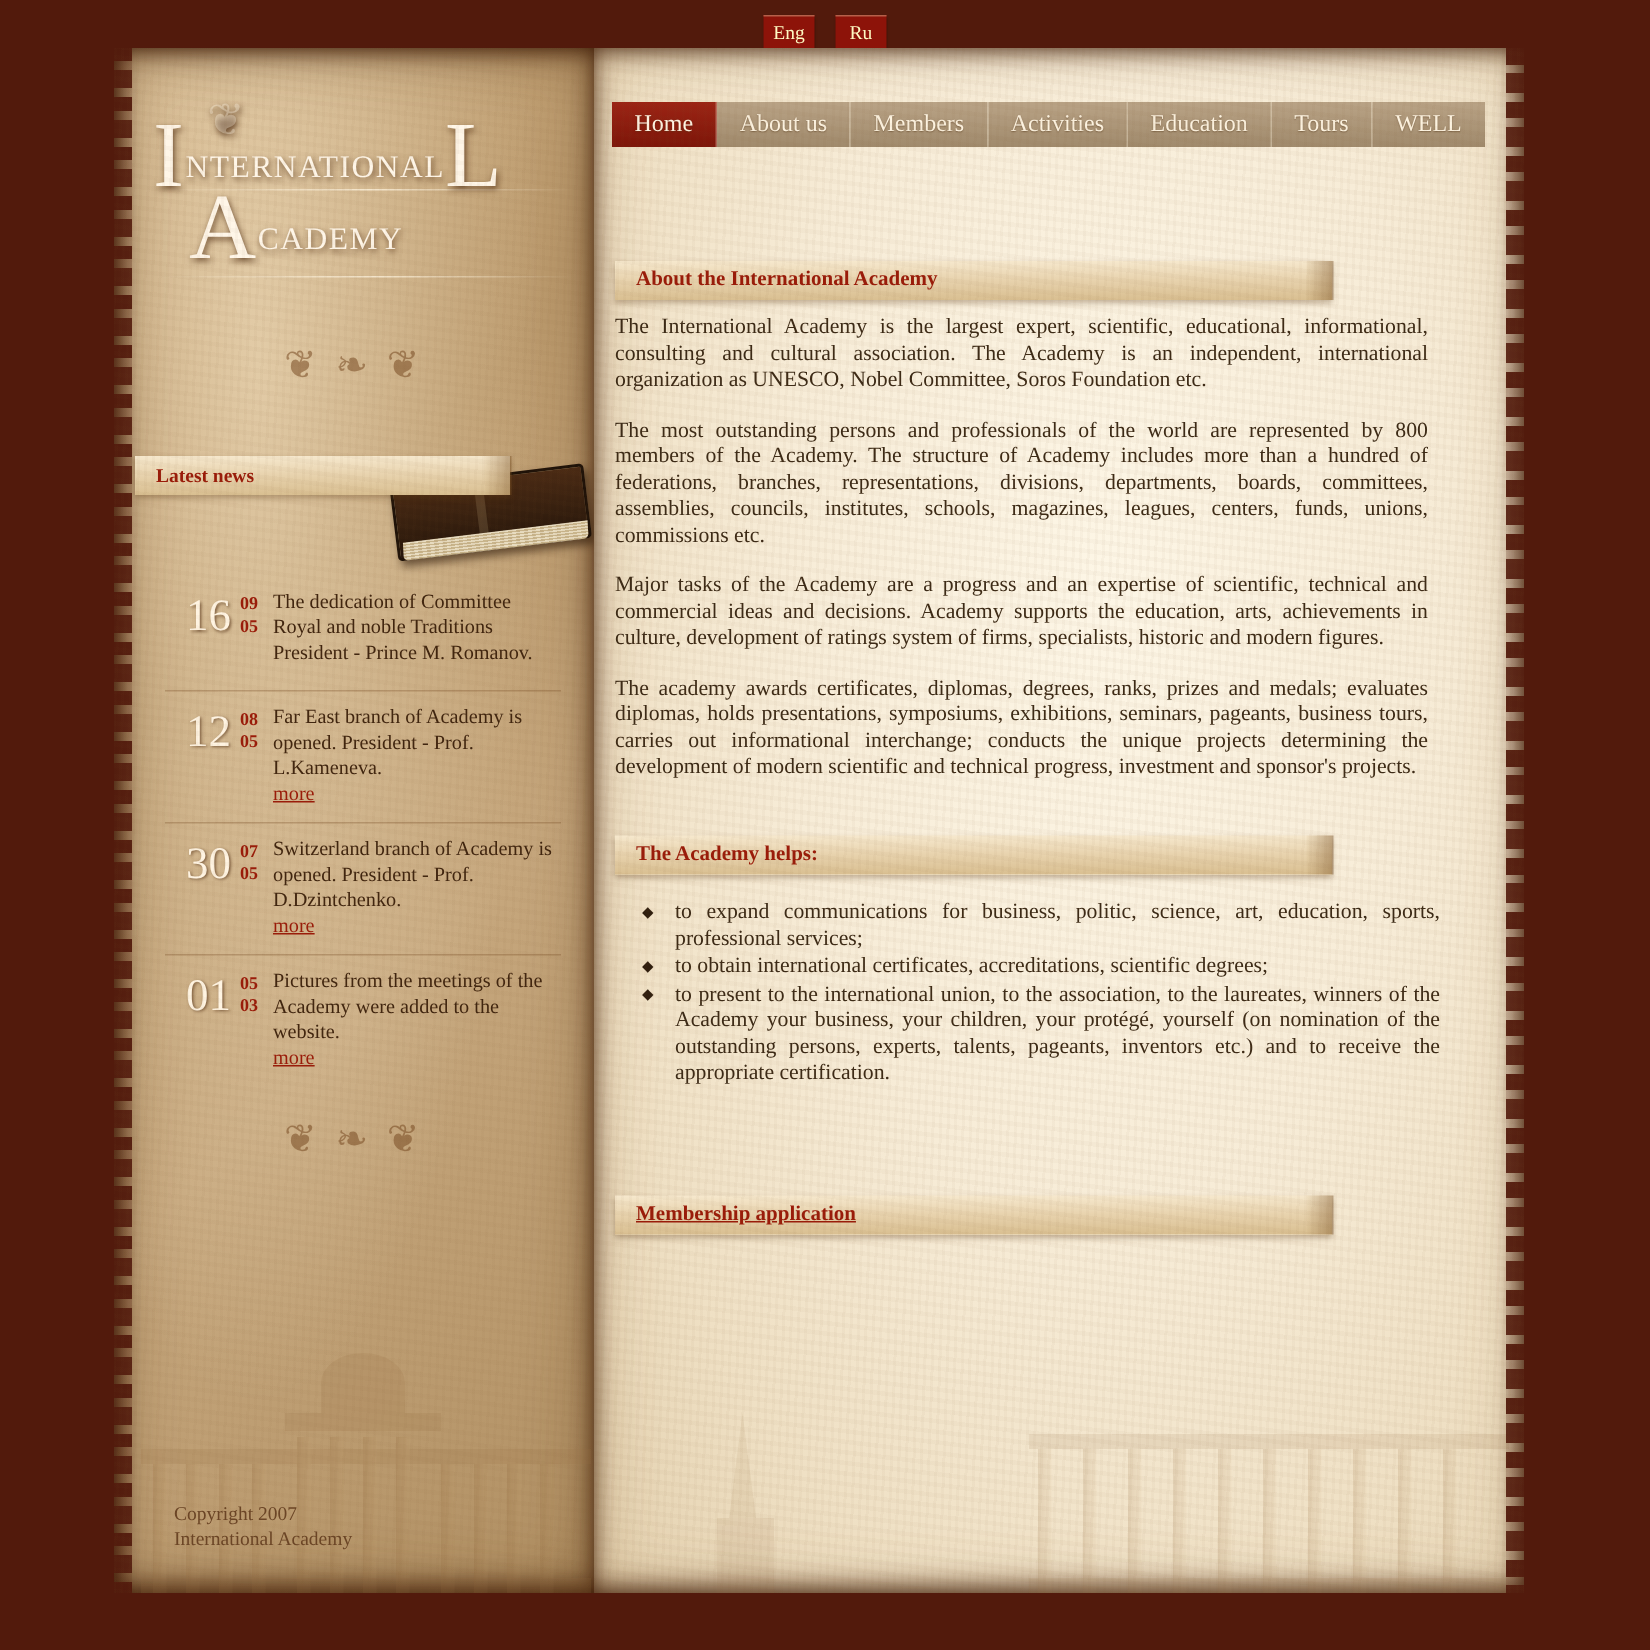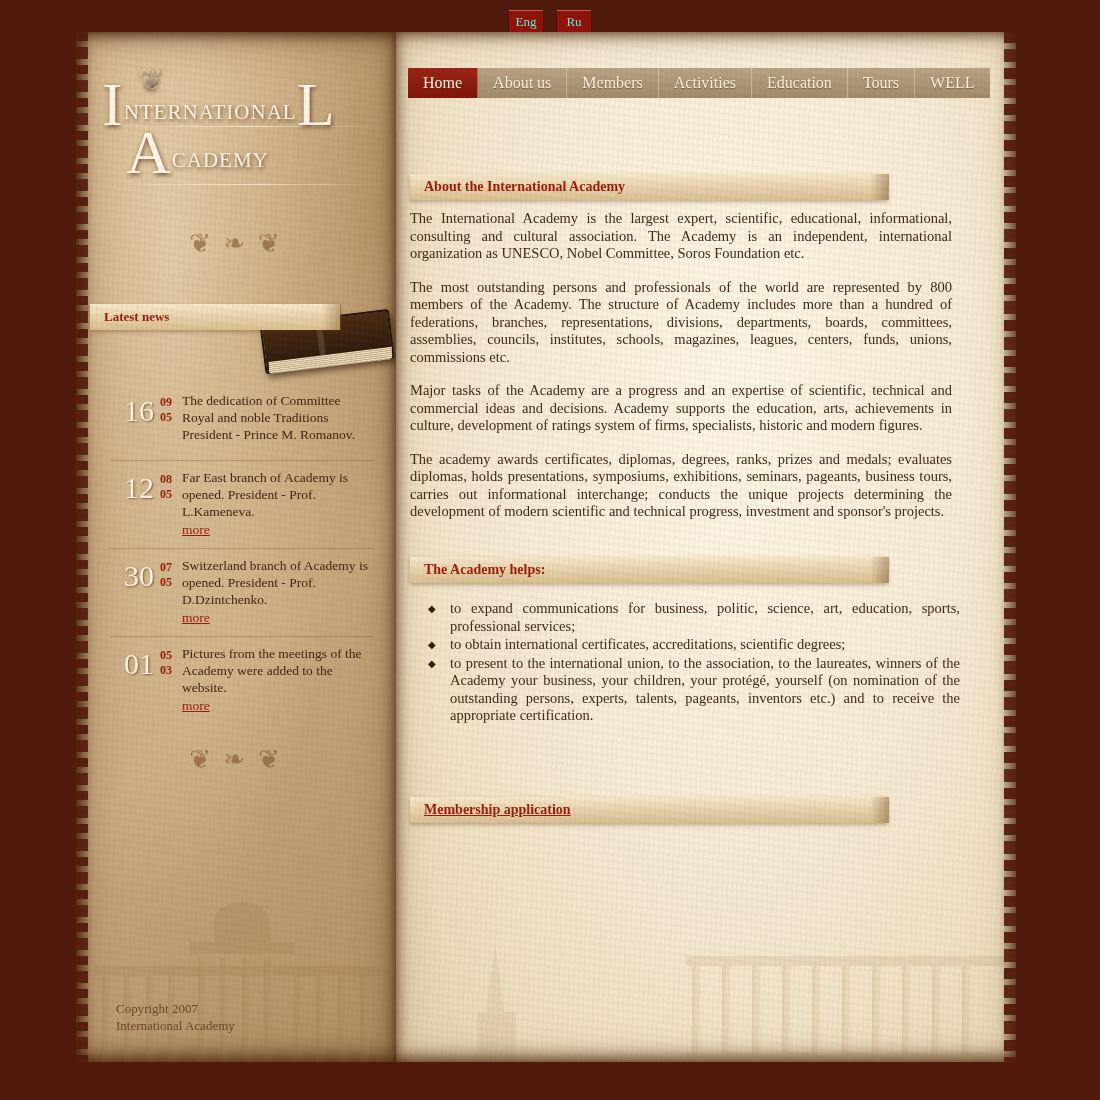--- a/index.html
+++ b/index.html
@@ -23,21 +23,21 @@
     width: 1100px;
     height: 22px;
     text-align: center;
   }
   .lang-btn {
     display: inline-block;
     width: 34px;
     height: 21px;
     line-height: 21px;
     background: #8d1309;
-    color: #5eead4;
+    color: #fef9c3;
     font-size: 13px;
     font-family: "Liberation Serif", serif;
     text-align: center;
     margin: 0 5px;
     cursor: pointer;
     border-top: 1px solid #b5604a;
     box-shadow: 0 1px 2px rgba(0,0,0,.4);
   }
 
   

